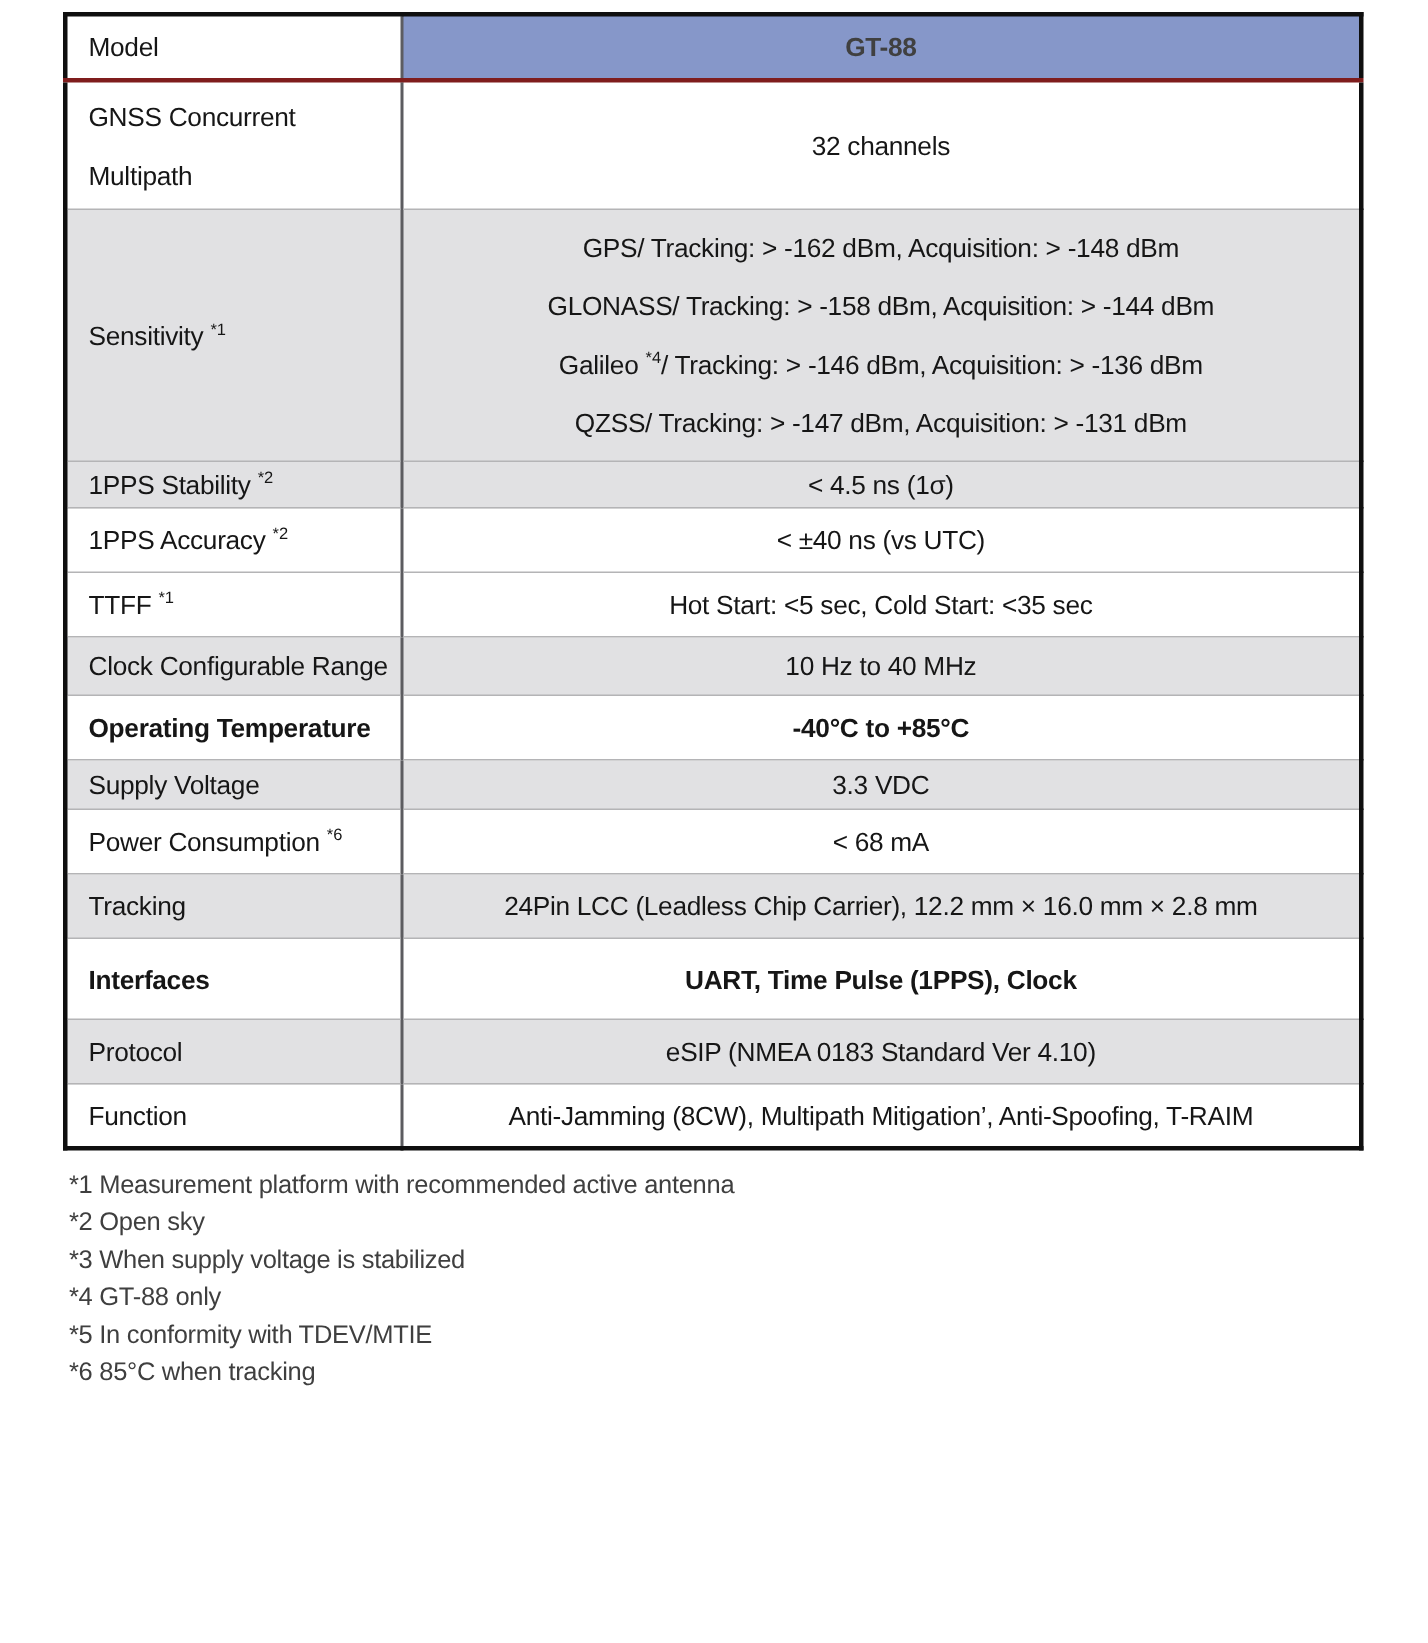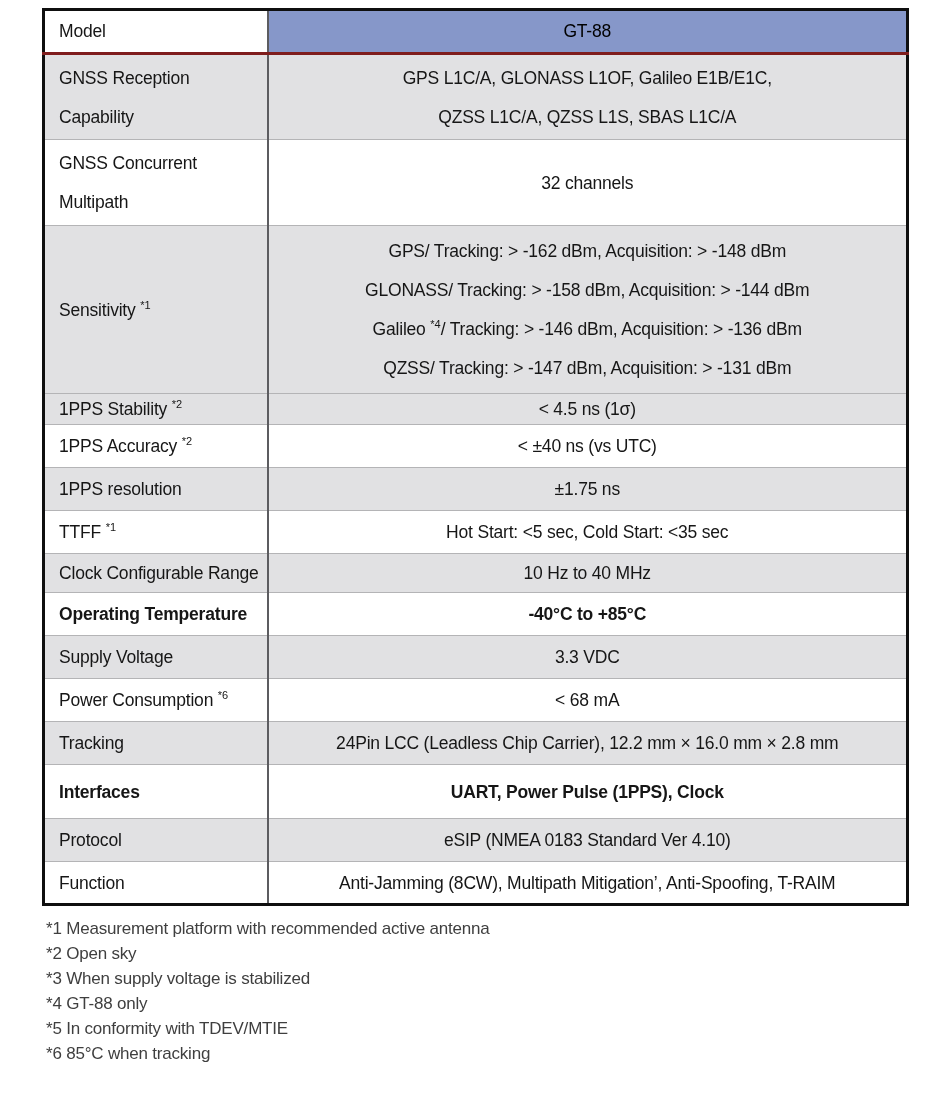--- a/index.html
+++ b/index.html
@@ -34,21 +34,22 @@
     padding-left: 14px;
   }
   .value-cell {
     text-align: center;
     border-left: 2px solid #5c5c60;
   }
   thead td { height: 37px; }
   thead tr { border-bottom: 3px solid #7f1d1d; }
   .header-value {
     background: #8697c9;
-    color: #000000;
+    color: #404040;
+    font-weight: bold;
   }
   tbody tr + tr { border-top: 1px solid #b4b4b6; }
   tr.shaded { background: #e1e1e3; }
   .line { line-height: 26px; }
   .line + .line { margin-top: 13px; }
   sup {
     font-size: 11px;
     line-height: 0;
     letter-spacing: 0;
     vertical-align: super;
@@ -71,30 +72,20 @@
       <col class="col-label">
       <col class="col-value">
     </colgroup>
     <thead>
       <tr>
         <td class="label-cell header-label">Model</td>
         <td class="value-cell header-value">GT-88</td>
       </tr>
     </thead>
     <tbody>
-        <tr class="shaded" style="height: 86px;">
-          <td class="label-cell">
-            <div class="line">GNSS Reception</div>
-            <div class="line">Capability</div>
-          </td>
-          <td class="value-cell">
-            <div class="line">GPS L1C/A, GLONASS L1OF, Galileo E1B/E1C,</div>
-            <div class="line">QZSS L1C/A, QZSS L1S, SBAS L1C/A</div>
-          </td>
-        </tr>
         <tr class="plain" style="height: 86px;">
           <td class="label-cell">
             <div class="line">GNSS Concurrent</div>
             <div class="line">Multipath</div>
           </td>
           <td class="value-cell">
             <div class="line">32 channels</div>
           </td>
         </tr>
         <tr class="shaded" style="height: 168px;">
@@ -117,82 +108,74 @@
           </td>
         </tr>
         <tr class="plain" style="height: 43px;">
           <td class="label-cell">
             <div class="line">1PPS Accuracy <sup>*2</sup></div>
           </td>
           <td class="value-cell">
             <div class="line">&lt; ±40 ns (vs UTC)</div>
           </td>
         </tr>
+        <tr class="plain" style="height: 43px;">
+          <td class="label-cell">
+            <div class="line">TTFF <sup>*1</sup></div>
+          </td>
+          <td class="value-cell">
+            <div class="line">Hot Start: &lt;5 sec, Cold Start: &lt;35 sec</div>
+          </td>
+        </tr>
+        <tr class="shaded" style="height: 39px;">
+          <td class="label-cell">
+            <div class="line">Clock Configurable Range</div>
+          </td>
+          <td class="value-cell">
+            <div class="line">10 Hz to 40 MHz</div>
+          </td>
+        </tr>
+        <tr class="plain" style="height: 43px; font-weight: bold;">
+          <td class="label-cell">
+            <div class="line">Operating Temperature</div>
+          </td>
+          <td class="value-cell">
+            <div class="line">-40°C to +85°C</div>
+          </td>
+        </tr>
+        <tr class="shaded" style="height: 33px;">
+          <td class="label-cell">
+            <div class="line">Supply Voltage</div>
+          </td>
+          <td class="value-cell">
+            <div class="line">3.3 VDC</div>
+          </td>
+        </tr>
+        <tr class="plain" style="height: 43px;">
+          <td class="label-cell">
+            <div class="line">Power Consumption <sup>*6</sup></div>
+          </td>
+          <td class="value-cell">
+            <div class="line">&lt; 68 mA</div>
+          </td>
+        </tr>
         <tr class="shaded" style="height: 43px;">
           <td class="label-cell">
-            <div class="line">1PPS resolution</div>
-          </td>
-          <td class="value-cell">
-            <div class="line">±1.75 ns</div>
-          </td>
-        </tr>
-        <tr class="plain" style="height: 43px;">
-          <td class="label-cell">
-            <div class="line">TTFF <sup>*1</sup></div>
-          </td>
-          <td class="value-cell">
-            <div class="line">Hot Start: &lt;5 sec, Cold Start: &lt;35 sec</div>
-          </td>
-        </tr>
-        <tr class="shaded" style="height: 39px;">
-          <td class="label-cell">
-            <div class="line">Clock Configurable Range</div>
-          </td>
-          <td class="value-cell">
-            <div class="line">10 Hz to 40 MHz</div>
-          </td>
-        </tr>
-        <tr class="plain" style="height: 43px; font-weight: bold;">
-          <td class="label-cell">
-            <div class="line">Operating Temperature</div>
-          </td>
-          <td class="value-cell">
-            <div class="line">-40°C to +85°C</div>
-          </td>
-        </tr>
-        <tr class="shaded" style="height: 43px;">
-          <td class="label-cell">
-            <div class="line">Supply Voltage</div>
-          </td>
-          <td class="value-cell">
-            <div class="line">3.3 VDC</div>
-          </td>
-        </tr>
-        <tr class="plain" style="height: 43px;">
-          <td class="label-cell">
-            <div class="line">Power Consumption <sup>*6</sup></div>
-          </td>
-          <td class="value-cell">
-            <div class="line">&lt; 68 mA</div>
-          </td>
-        </tr>
-        <tr class="shaded" style="height: 43px;">
-          <td class="label-cell">
             <div class="line">Tracking</div>
           </td>
           <td class="value-cell">
             <div class="line">24Pin LCC (Leadless Chip Carrier), 12.2 mm × 16.0 mm × 2.8 mm</div>
           </td>
         </tr>
         <tr class="plain" style="height: 54px; font-weight: bold;">
           <td class="label-cell">
             <div class="line">Interfaces</div>
           </td>
           <td class="value-cell">
-            <div class="line">UART, Power Pulse (1PPS), Clock</div>
+            <div class="line">UART, Time Pulse (1PPS), Clock</div>
           </td>
         </tr>
         <tr class="shaded" style="height: 43px;">
           <td class="label-cell">
             <div class="line">Protocol</div>
           </td>
           <td class="value-cell">
             <div class="line">eSIP (NMEA 0183 Standard Ver 4.10)</div>
           </td>
         </tr>

